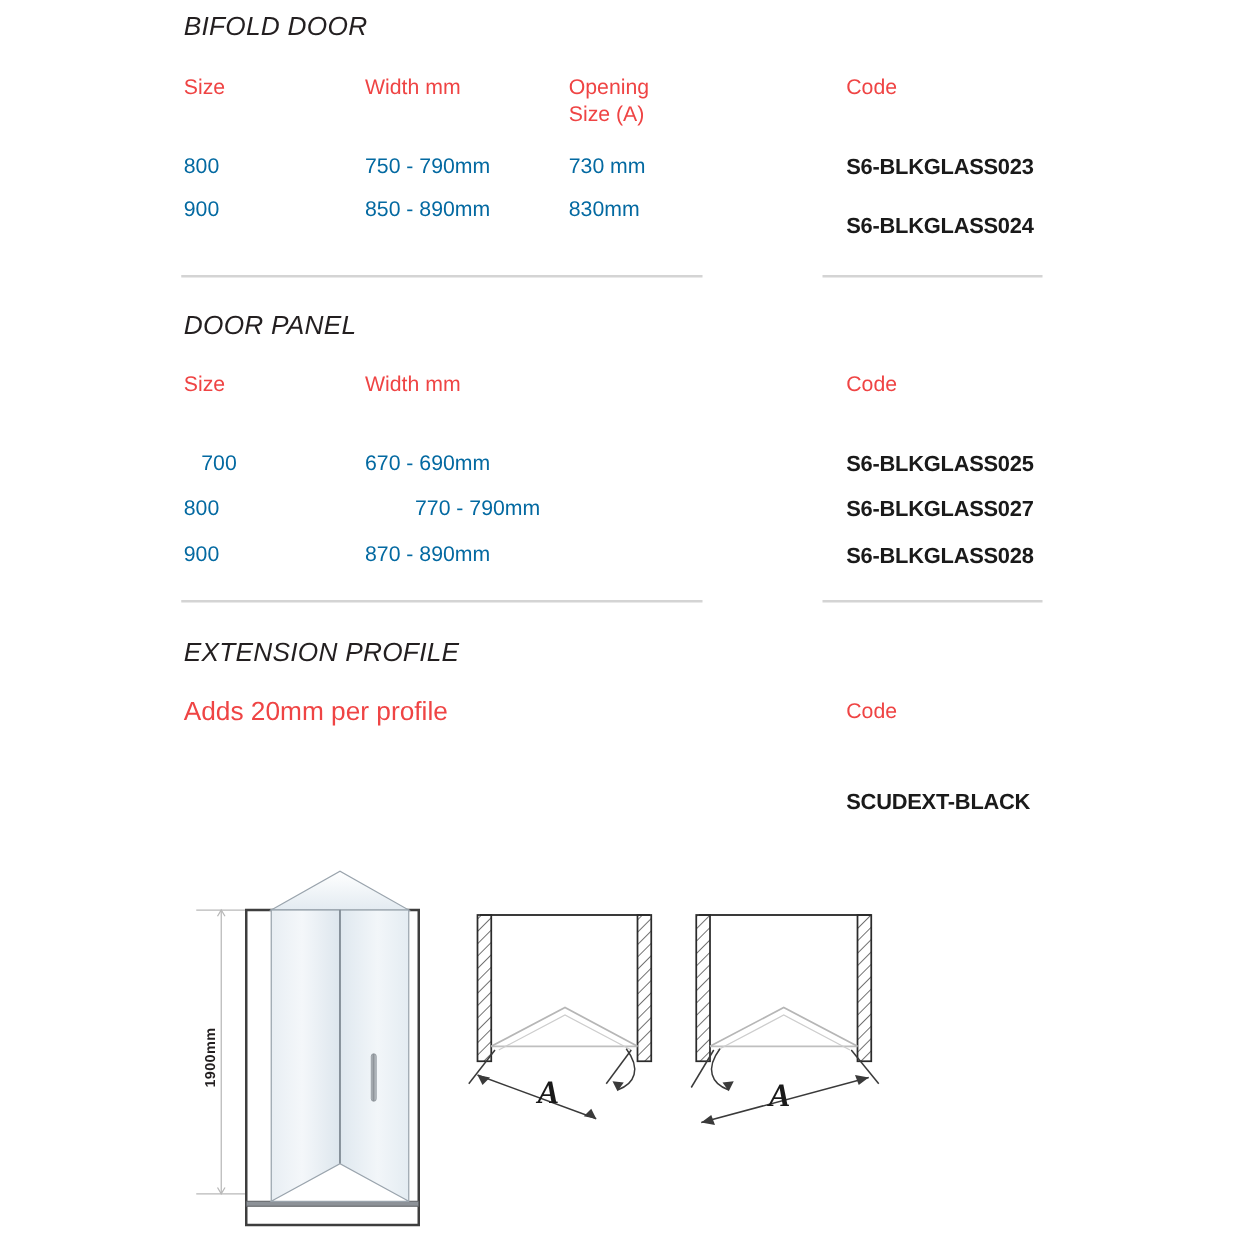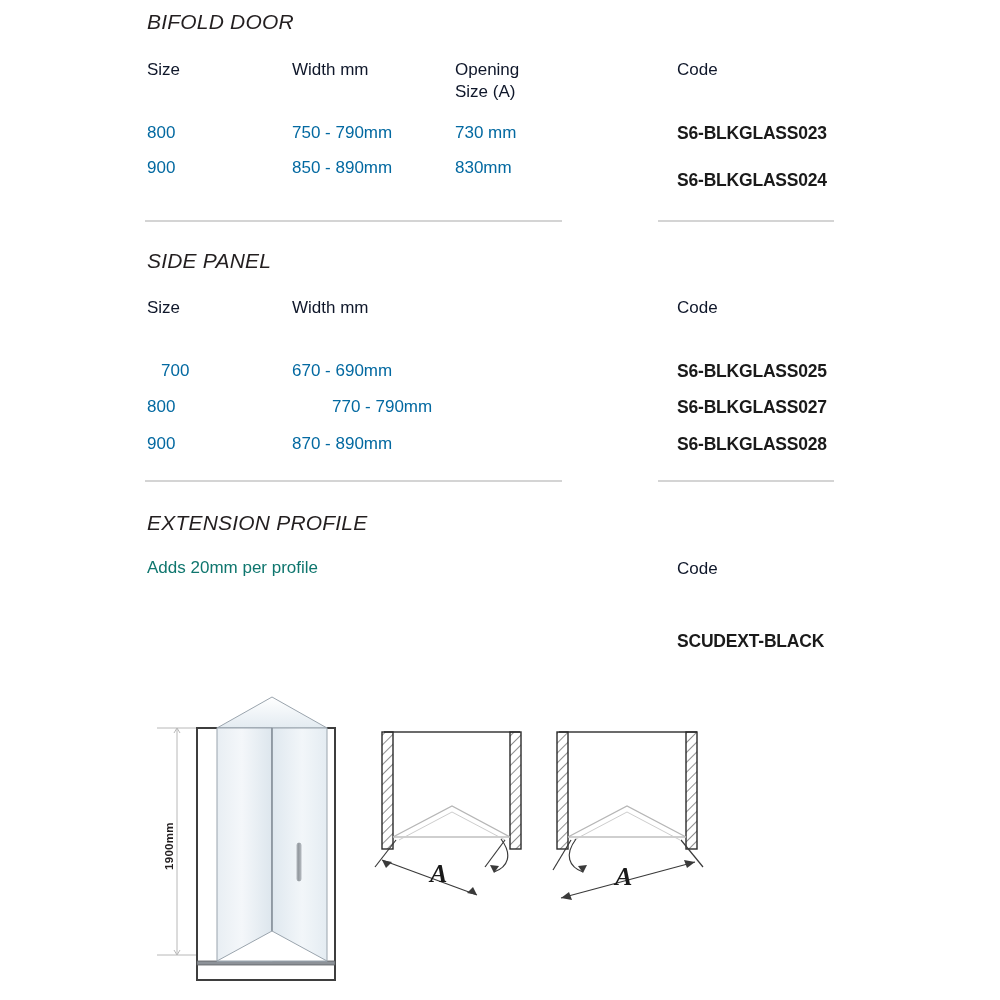--- a/index.html
+++ b/index.html
@@ -25,21 +25,21 @@
     font-size: 21px;
     font-weight: 400;
     letter-spacing: 0.2px;
     color: #231f20;
     white-space: nowrap;
   }
   .col-head {
     position: absolute;
     font-size: 17px;
     font-weight: 400;
-    color: #0f172a;
+    color: #ef4444;
     white-space: nowrap;
     line-height: 22px;
   }
   .cell {
     position: absolute;
     font-size: 17px;
     font-weight: 400;
     color: #0369a1;
     white-space: nowrap;
     line-height: 20px;
@@ -48,22 +48,22 @@
     position: absolute;
     font-size: 17.5px;
     font-weight: 700;
     color: #1a1a1a;
     letter-spacing: -0.2px;
     white-space: nowrap;
     line-height: 20px;
   }
   .note {
     position: absolute;
-    font-size: 17px;
-    color: #0f766e;
+    font-size: 21px;
+    color: #ef4444;
     white-space: nowrap;
   }
 
   
   .divider {
     position: absolute;
     height: 2px;
     background: #d4d4d4;
   }
 
@@ -99,21 +99,21 @@
   <div class="code-cell" style="left:677px; top:123px;text-align:right;">S6-BLKGLASS023</div>
 
   <div class="cell" style="left:147px; top:158px;">900</div>
   <div class="cell" style="left:292px; top:158px;">850 - 890mm</div>
   <div class="cell" style="left:455px; top:158px;">830mm</div>
   <div class="code-cell" style="left:677px; top:158px;margin-top:12px;">S6-BLKGLASS024</div>
 
   <div class="divider" style="left:145px; top:220px; width:417px;"></div>
   <div class="divider" style="left:658px; top:220px; width:176px;"></div>
 
-  <div class="sec-title" style="left:147px; top:249px;">SIDE PANEL</div>
+  <div class="sec-title" style="left:147px; top:249px;">DOOR PANEL</div>
 
   <div class="col-head" style="left:147px; top:297px;">Size</div>
   <div class="col-head" style="left:292px; top:297px;">Width mm</div>
   <div class="col-head" style="left:677px; top:297px;">Code</div>
 
   <div class="cell" style="left:161px; top:361px;">700</div>
   <div class="cell" style="left:292px; top:361px;">670 - 690mm</div>
   <div class="code-cell" style="left:677px; top:361px;">S6-BLKGLASS025</div>
 
   <div class="cell" style="left:147px; top:397px;">800</div>

